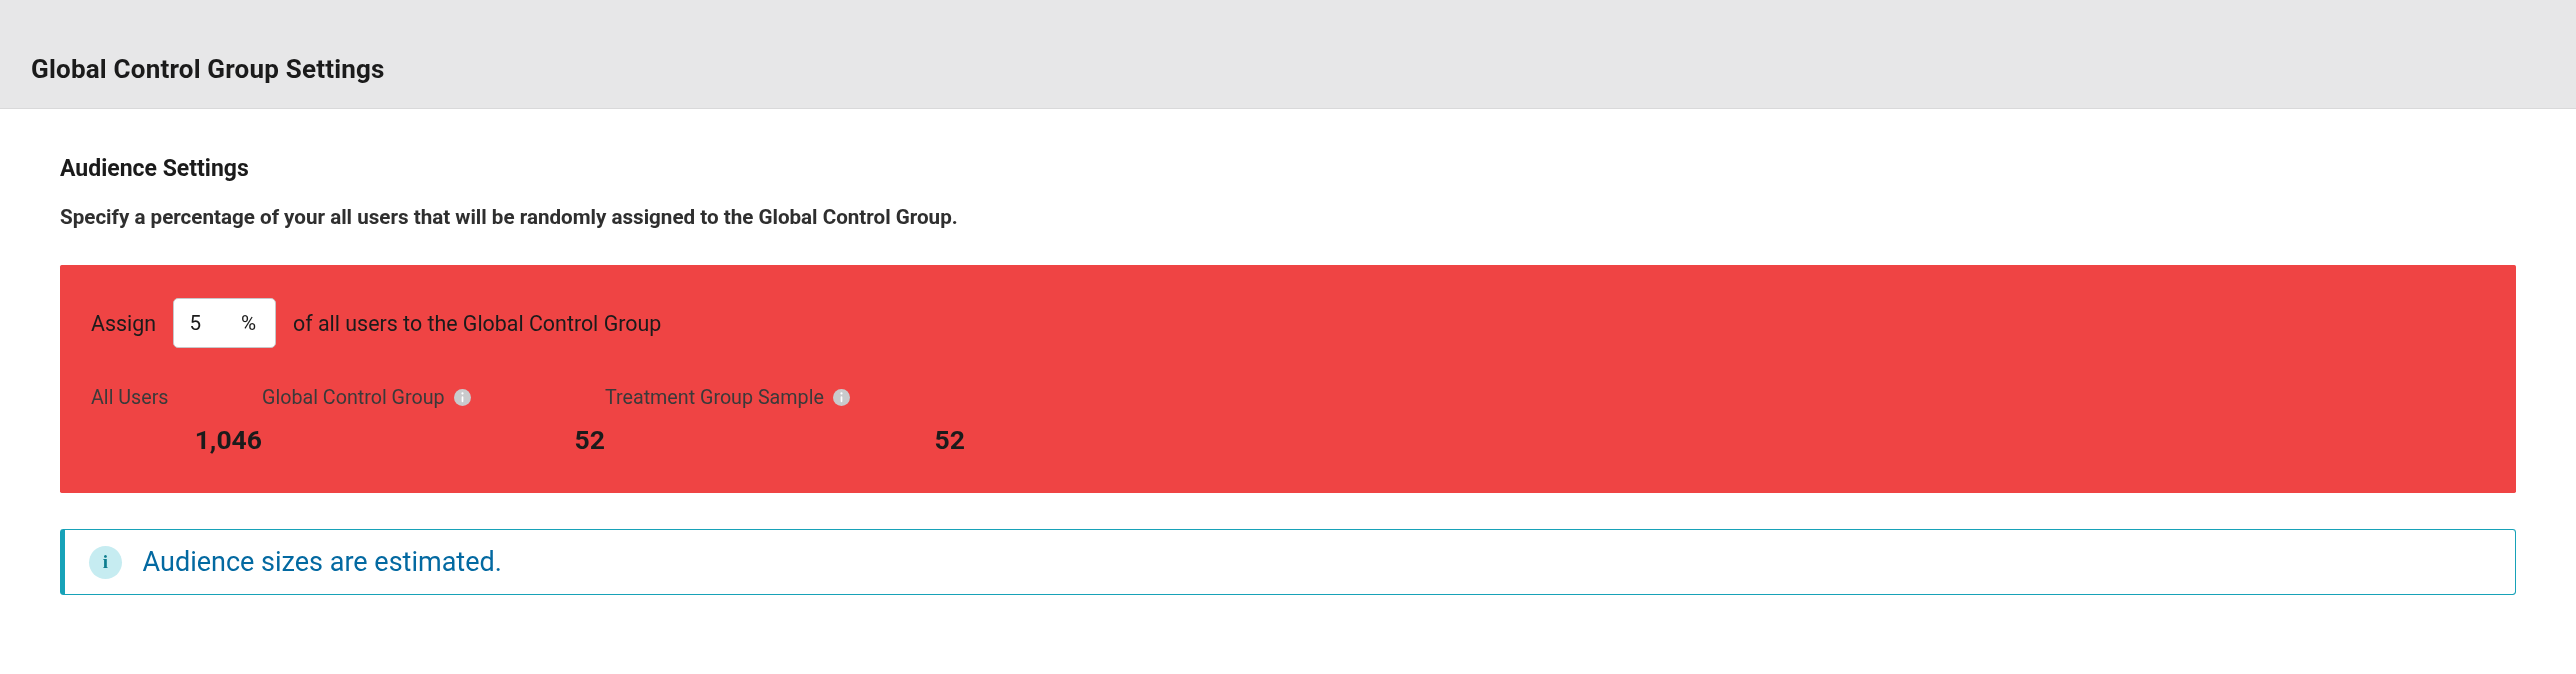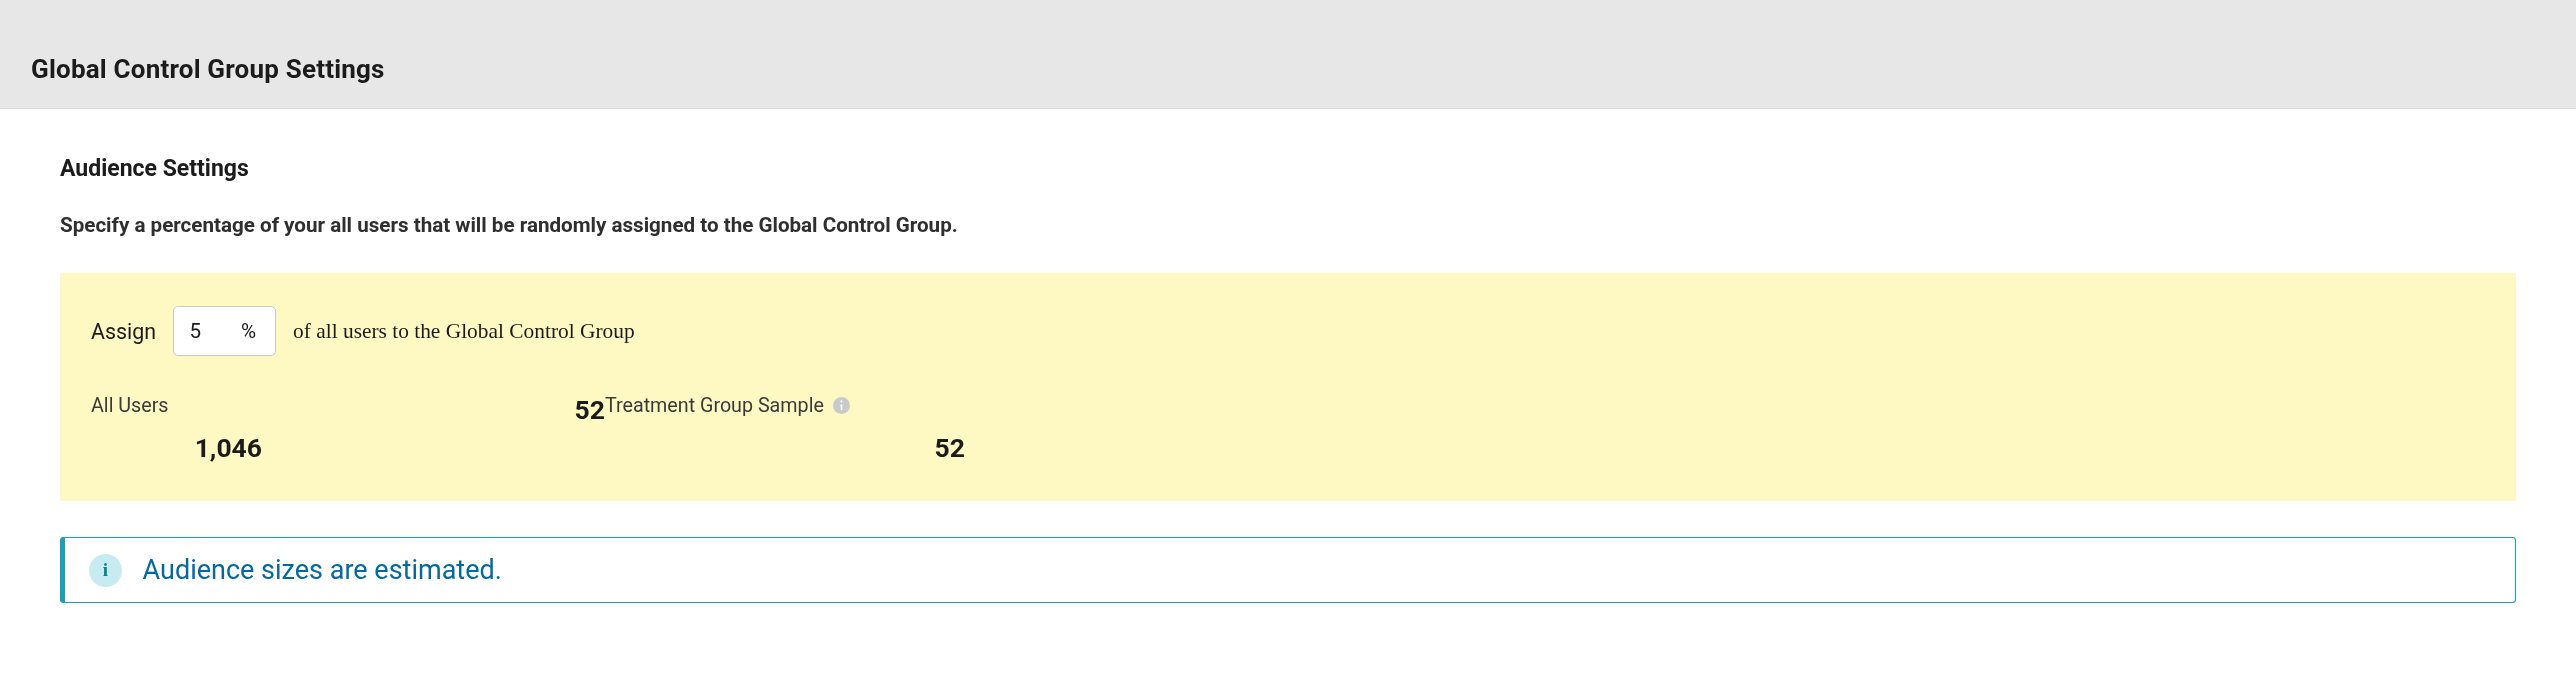--- a/index.html
+++ b/index.html
@@ -21,30 +21,30 @@
       letter-spacing: 0.2px;
       margin-top: 30px;
     }
     .content {
       padding: 46px 60px 34px 60px;
     }
     .section-title {
       font-size: 23px;
       font-weight: 700;
       color: #1b1b1b;
-      margin-bottom: 31px;
+      margin-bottom: 23px;
     }
     .section-desc {
       font-size: 20.6px;
       color: #2f2f2f;
       margin-bottom: 36px;
       font-weight: 700;
     }
     .panel {
-      background: #fef9c3;
+      background: #ef4444;
       padding: 33px 31px 38px 31px;
       border-radius: 1.7px;
     }
     .assign-row {
       display: flex;
       align-items: center;
       gap: 17px;
       margin-bottom: 38px;
     }
     .assign-label {
@@ -71,21 +71,20 @@
       background: transparent;
     }
     .percent-sign {
       font-size: 20.6px;
       color: #1b1b1b;
       padding: 0 19px 0 6.9px;
     }
     .assign-suffix {
       font-size: 21.4px;
       color: #1b1b1b;
-      font-family: Liberation Serif, serif;
     }
     .stats-row {
       display: flex;
       gap: 0;
     }
     .stat {
       display: flex;
       flex-direction: column;
       gap: 15.4px;
     }
@@ -174,20 +173,30 @@
 
     <div class="stats-row">
       <div class="stat stat-0">
         <div class="stat-label-row">
           <span class="stat-label">All Users</span>
         </div>
         <div class="stat-value">1,046</div>
       </div>
 
       <div class="stat stat-1">
+        <div class="stat-label-row">
+          <span class="stat-label">Global Control Group</span>
+          <span class="info-icon">
+            <svg width="17" height="17" viewBox="0 0 20 20">
+                <circle cx="10" cy="10" r="10" fill="#c9cacc"></circle>
+                <rect x="9" y="8.5" width="2" height="7" rx="1" fill="#ffffff"></rect>
+                <circle cx="10" cy="5.2" r="1.3" fill="#ffffff"></circle>
+              </svg>
+          </span>
+        </div>
         <div class="stat-value">52</div>
       </div>
 
 
       <div class="stat stat-3">
         <div class="stat-label-row">
           <span class="stat-label">Treatment Group Sample</span>
           <span class="info-icon">
             <svg width="17" height="17" viewBox="0 0 20 20">
                 <circle cx="10" cy="10" r="10" fill="#c9cacc"></circle>

